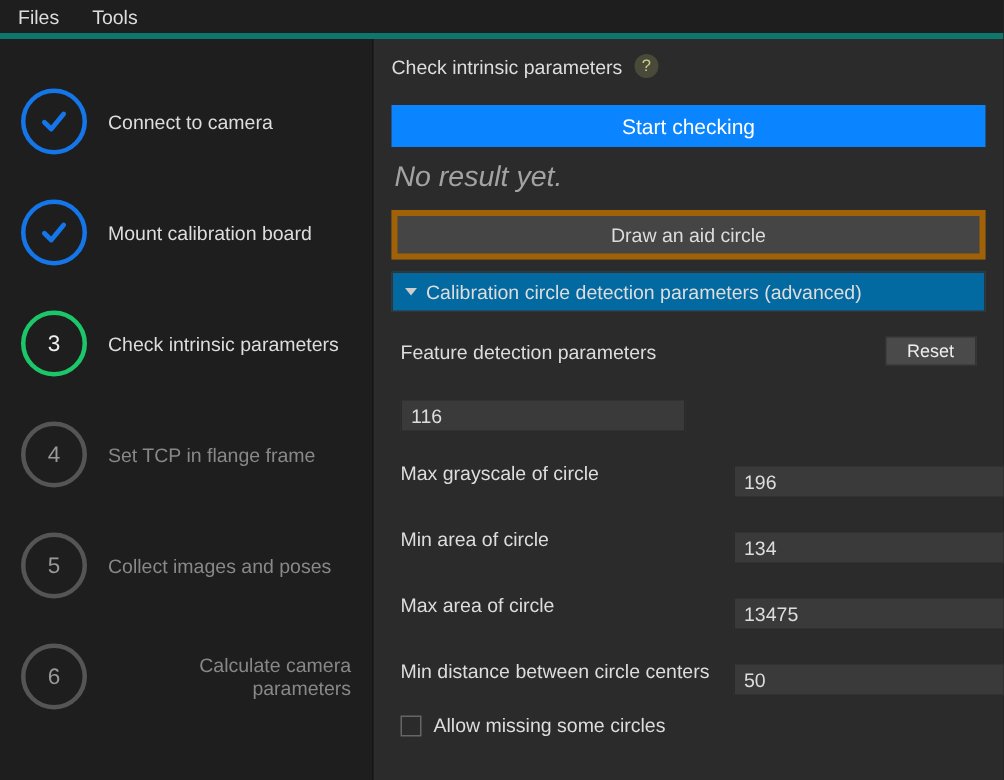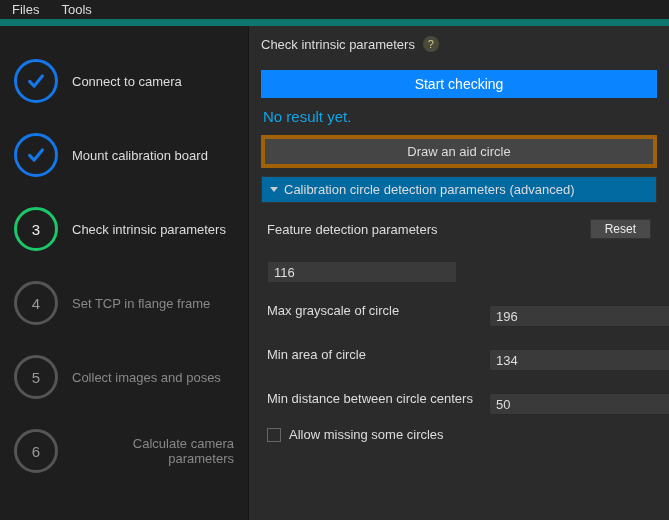--- a/index.html
+++ b/index.html
@@ -1,33 +1,33 @@
 <!DOCTYPE html>
 <html><head>
 <meta charset="utf-8">
 <style>
   * { box-sizing: border-box; margin: 0; padding: 0; font-family: "Segoe UI", Arial, sans-serif; }
   body { background: #1e1e1e; color: #ccc; width: 669px; height: 520px; overflow: hidden; font-size: 13px; }
-  .menubar { display: flex; gap: 22px; padding: 4px 12px; background: #1e1e1e; color: #ddd; font-size: 13px; height: 26px; align-items: center; border-bottom: 7px solid #0f766e; }
+  .menubar { display: flex; gap: 22px; padding: 4px 12px; background: #1e1e1e; color: #ddd; font-size: 13px; height: 26px; align-items: center; border-bottom: 4px solid #0f766e; }
   .menubar span { cursor: default; }
   .columns { display: flex; height: calc(100% - 26px); }
   .sidebar { width: 248px; background: #1e1e1e; padding-top: 18px; }
   .step { display: flex; align-items: center; padding: 0 14px; height: 74px; cursor: pointer; }
   .step-circle { width: 44px; height: 44px; border-radius: 50%; border: 3px solid #555; display: flex; align-items: center; justify-content: center; flex-shrink: 0; font-size: 15px; color: #999; }
   .step.done .step-circle { border-color: #1476e8; }
   .step.active .step-circle { border-color: #1cc76a; color: #eee; }
   .step-check { width: 22px; height: 22px; }
   .step-label { margin-left: 14px; color: #ddd; font-size: 13px; }
   .step.future .step-label { color: #888; text-align: right; }
   .main { flex: 1; background: #2b2b2b; display: flex; flex-direction: column; padding: 0; border-left: 1px solid #151515; }
   .main-header { display: flex; align-items: center; gap: 8px; padding: 10px 12px; font-size: 13px; color: #ddd; }
   .help-badge { width: 16px; height: 16px; border-radius: 50%; background: #4a4a3a; color: #cfcf8a; font-size: 11px; display: flex; align-items: center; justify-content: center; cursor: pointer; }
   .main-body { padding: 8px 12px 12px 12px; display: flex; flex-direction: column; gap: 8px; }
   .btn-primary { background: #0a84ff; color: #fff; text-align: center; padding: 6px 0; font-size: 14px; cursor: pointer; }
-  .status-text { color: #0ea5e9; font-size: 15px; padding: 2px 2px; }
+  .status-text { color: #a3a3a3; font-size: 19px; padding: 2px 2px; font-style: italic; }
   .btn-secondary { background: #454545; color: #ddd; text-align: center; padding: 5px 0; font-size: 13px; cursor: pointer; border: 4px solid #a16207; }
   .collapsible { background: #0369a1; color: #ddd; padding: 5px 8px; font-size: 13px; display: flex; align-items: center; gap: 6px; cursor: pointer; border: 1px solid #333; }
   .tri { display: inline-block; width: 0; height: 0; border-left: 4px solid transparent; border-right: 4px solid transparent; border-top: 5px solid #ccc; }
   .param-section { padding: 8px 6px 0 6px; display: flex; flex-direction: column; gap: 10px; }
   .section-header { display: flex; align-items: center; justify-content: space-between; color: #ddd; font-size: 13px; gap: 30px; }
   .btn-reset { background: #4a4a4a; color: #eee; font-size: 12px; padding: 2px 14px; cursor: pointer; border: 1px solid #333; }
   .param-row { display: flex; align-items: center; }
   .param-label { flex: 1; color: #ddd; font-size: 13px; }
   .spinbox { display: flex; width: 162px; height: 22px; margin-top: 12px; }
   .spin-input { flex: 1; background: #3a3a3a; border: 1px solid #2a2a2a; color: #ddd; font-size: 13px; padding: 0 6px; outline: none; }
@@ -122,20 +122,27 @@
         </div>
 
         <div class="param-row">
           <span class="param-label">Min area of circle</span>
           <div class="spinbox">
             <input class="spin-input" value="134" style="">
 
           </div>
         </div>
 
+        <div class="param-row">
+          <span class="param-label">Max area of circle</span>
+          <div class="spinbox">
+            <input class="spin-input" value="13475" style="">
+
+          </div>
+        </div>
 
         <div class="param-row">
           <span class="param-label">Min distance between circle centers</span>
           <div class="spinbox">
             <input class="spin-input" value="50" style="">
 
           </div>
         </div>
 
         <div class="checkbox-row">

